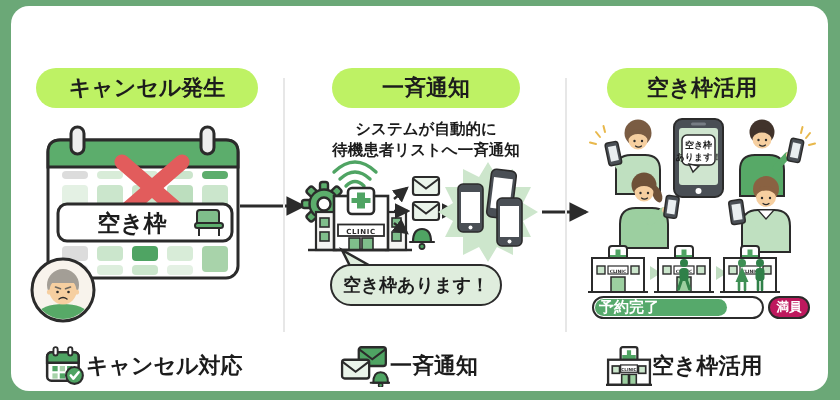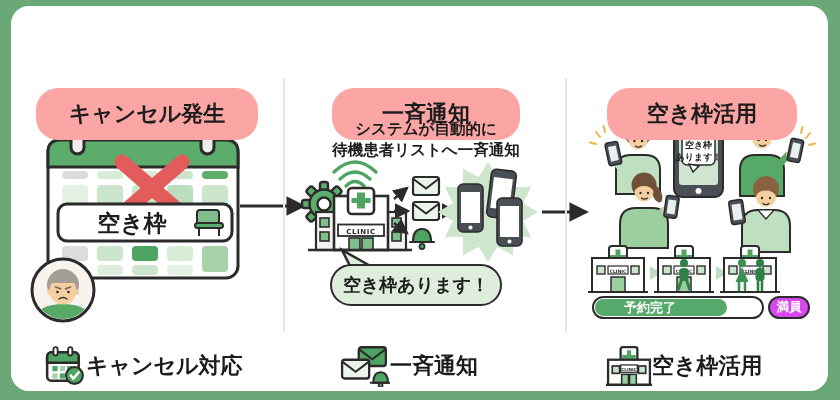--- a/index.html
+++ b/index.html
@@ -1,32 +1,32 @@
 <!DOCTYPE html>
 <html><head>
 <meta charset="utf-8">
 <style>
   html,body{margin:0;padding:0;background:#fff;}
   .stage{position:relative;width:840px;height:400px;background:#6BA877;overflow:hidden;
          font-family:"DejaVu Sans","Liberation Sans",sans-serif;color:#1c1c1c;}
   .content{position:absolute;left:11px;top:6px;right:12px;bottom:9px;background:#ffffff;border-radius:18px;}
   .abs{position:absolute;box-sizing:border-box;}
   .title{left:0;top:15px;width:840px;text-align:center;font-size:26px;font-weight:900;letter-spacing:.5px;color:#111;}
-  .badge{top:88px;height:52px;background:#fca5a5;border-radius:22px;display:flex;align-items:center;justify-content:center;
+  .badge{top:68px;height:40px;background:#bef264;border-radius:22px;display:flex;align-items:center;justify-content:center;
          font-size:22px;font-weight:800;color:#1c1c1c;}
   .divider{top:78px;width:2px;height:254px;background:#E7E7E7;}
   .desc{left:296px;top:119px;width:260px;text-align:center;font-size:15.5px;font-weight:800;line-height:21px;color:#1c1c1c;}
   .speech{left:330px;top:264px;width:172px;height:42px;background:#DFEDDD;border:2.5px solid #2b2b2b;border-radius:22px;
           display:flex;align-items:center;justify-content:center;font-size:18px;font-weight:800;}
   .slot-label{left:58px;top:206px;width:148px;height:34px;display:flex;align-items:center;justify-content:center;
               font-size:23px;font-weight:800;}
   .pbar{left:592px;top:296px;width:172px;height:23px;background:#fff;border:2.5px solid #2b2b2b;border-radius:13px;overflow:hidden;}
   .pfill{position:absolute;left:1px;top:1px;bottom:1px;width:132px;background:#56A96B;border-radius:10px;
-         display:flex;align-items:center;padding-left:29px;color:#fff;font-size:13px;font-weight:800;box-sizing:border-box;}
-  .full-badge{left:768px;top:296px;width:42px;height:23px;background:#d946ef;border:2.5px solid #2b2b2b;border-radius:13px;
+         display:flex;align-items:center;padding-left:4px;color:#fff;font-size:15px;font-weight:800;box-sizing:border-box;}
+  .full-badge{left:768px;top:296px;width:42px;height:23px;background:#be185d;border:2.5px solid #2b2b2b;border-radius:13px;
               color:#fff;font-size:12.5px;font-weight:800;display:flex;align-items:center;justify-content:center;}
   .legend-row{top:342px;height:48px;display:flex;align-items:center;}
   .legend-label{font-size:22px;font-weight:800;color:#1c1c1c;white-space:nowrap;}
   svg.scene{position:absolute;left:0;top:0;}
   svg{display:block;}
 </style>
 </head>
 <body>
 
 <div class="stage">

